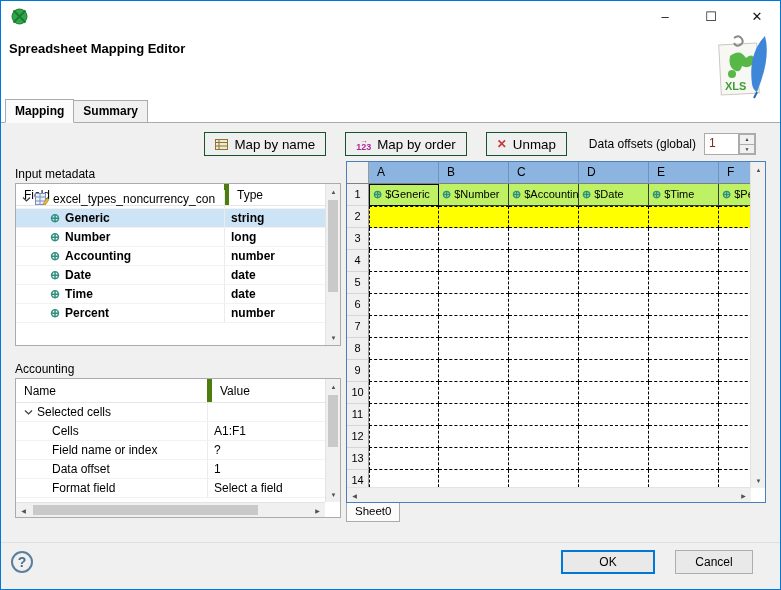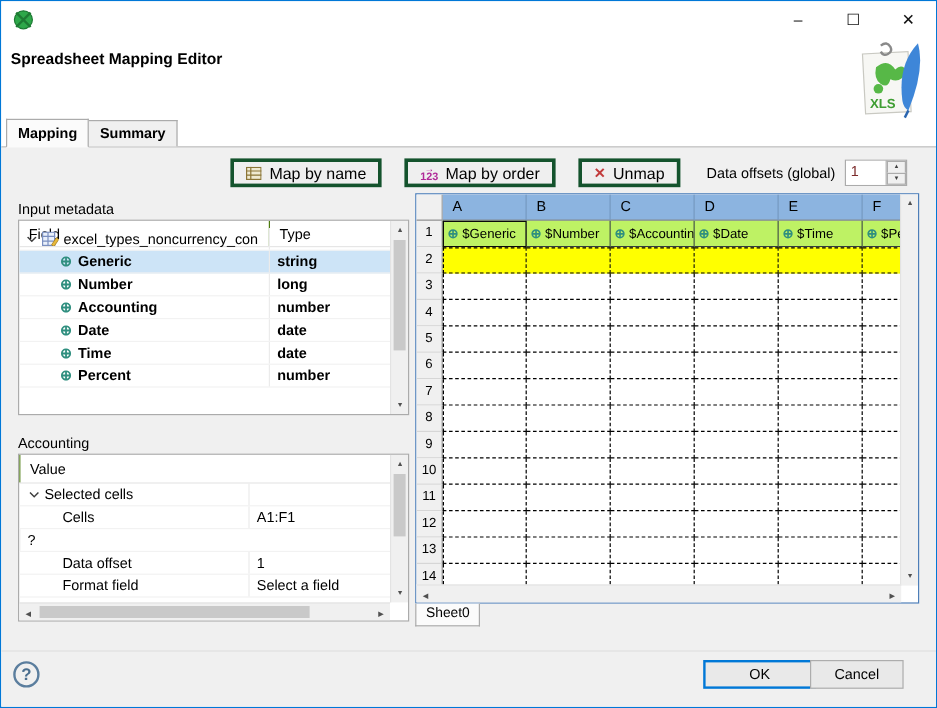--- a/index.html
+++ b/index.html
@@ -26,21 +26,21 @@
   .tab { padding:3px 9px 4px 9px; border:1px solid #ABABAB; border-bottom:none;
          background:#F0F0F0; margin-right:-1px; position:relative;font-weight:bold; }
   .tab.active { background:#FBFBFB; padding-top:4px; margin-bottom:-1px; border-bottom:1px solid #FBFBFB; z-index:2; }
 
   
   .content { position:absolute; top:122px; left:0; right:0; height:421px; background:#F0F0F0; }
 
   
   .toolbar { position:absolute; top:9px; right:24px; display:flex; align-items:center; }
   .tb-btn { height:24px; display:flex; align-items:center; gap:6px; padding:0 10px;
-            background:#EFEFEF; border:3px solid #14532d; margin-left:0; }
+            background:#EFEFEF; border:1px solid #14532d; margin-left:0; }
   .tb-btn + .tb-btn { margin-left:19px; }
   .tb-icon-123 { color:#B02898; font-weight:bold; font-size:9px; line-height:8px; text-align:center; }
   .tb-icon-123 .arrow { display:block; font-size:8px; line-height:5px; }
   .tb-icon-x { color:#C23B3B; font-weight:bold; font-size:12px; }
   .offsets-label { margin-left:22px; margin-right:8px; }
   .spinner { display:flex; height:22px; border:1px solid #ABABAB; background:#fff; }
   .spinner .val { width:33px; padding:2px 4px; color:#7C2B2B; background:#fff; }
   .spin-btns { width:17px; display:flex; flex-direction:column; border-left:1px solid #ABABAB; }
   .spin-btn { flex:1; background:#F0F0F0; font-size:5px; color:#404040; display:flex;
               align-items:center; justify-content:center; border:1px solid #ACACAC; }
@@ -50,21 +50,21 @@
   .sec-label { position:absolute; left:14px; }
 
   
   .panel { position:absolute; background:#fff; border:1px solid #ABABAB; overflow:hidden; }
   .meta-panel  { left:14px; top:60px;  width:326px; height:163px; }
   .props-panel { left:14px; top:255px; width:326px; height:140px; }
 
   .tbl-header { display:flex; height:22px; border-bottom:1px solid #E6E6E6; align-items:flex-end; }
   .props-panel .tbl-header { height:24px; }
   .hdr-cell { padding:0 8px; height:100%; display:flex; align-items:center; }
-  .hdr-cell.c2 { border-left:1px solid #4d7c0f; flex:1; }
+  .hdr-cell.c2 { border-left:5px solid #4d7c0f; flex:1; }
 
   .rows-area { position:absolute; left:0; right:15px; top:22px; bottom:0; overflow:hidden; }
   .props-panel .rows-area { top:24px; bottom:15px; }
   .t-row { display:flex; height:19px; align-items:center; border-bottom:1px solid #F2F2F2; }
   .t-row .c1 { display:flex; align-items:center; height:100%; overflow:hidden; white-space:nowrap; }
   .t-row .c2 { border-left:1px solid #EBEBEB; flex:1; height:100%; display:flex;
                align-items:center; padding:0 6px; overflow:hidden; white-space:nowrap; }
   .meta-panel .c1 { width:208px; padding-left:6px; }
   .props-panel .c1 { width:191px; padding-left:8px; }
   .t-row.selected { background:#CDE4F7; }
@@ -114,21 +114,21 @@
                background:#FBFBFB; border:1px solid #ABABAB; border-top:none; font-size:11.5px; }
 
   
   .footer { position:absolute; left:0; right:0; bottom:0; height:47px; background:#F0F0F0;
             border-top:1px solid #DFDFDF; }
   .help-btn { position:absolute; left:10px; top:8px; width:22px; height:22px; border-radius:50%;
               border:2px solid #5B7E9E; color:#4A6E8E; font-size:14px; font-weight:bold;
               display:flex; align-items:center; justify-content:center; background:#F0F0F0; }
   .btn { position:absolute; top:7px; height:24px; background:#E9E9E9; border:1px solid #ADADAD;
          text-align:center; padding-top:4px; }
-  .ok-btn { right:100px; width:94px; border:2px solid #0078D7; padding-top:3px; }
+  .ok-btn { right:125px; width:94px; border:2px solid #0078D7; padding-top:3px; }
   .cancel-btn { right:27px; width:78px; }
 </style>
 </head>
 <body>
 
 <div class="window">
 
   <div class="titlebar">
     <svg class="app-icon" viewBox="0 0 17 17">
       <circle cx="8.5" cy="8.5" r="7.5" fill="#2EA84A" stroke="#1D7A33"></circle>
@@ -271,20 +271,21 @@
       <div class="vscroll">
         <div class="sb-arrow" style="top:0;">▲</div>
         <div class="sb-thumb" style="top:16px; height:92px;"></div>
         <div class="sb-arrow" style="bottom:0;">▼</div>
       </div>
     </div>
 
     <div class="sec-label" style="top:239px;">Accounting</div>
     <div class="panel props-panel">
       <div class="tbl-header">
+        <div class="hdr-cell" style="width:191px;">Name</div>
         <div class="hdr-cell c2">Value</div>
       </div>
       <div class="rows-area" id="prop-rows">
           <div class="t-row">
             <div class="c1">
               <svg class="chev" width="9" height="5" viewBox="0 0 9 5">
                 <polyline points="1,0.5 4.5,4 8,0.5" fill="none" stroke="#3C3C3C" stroke-width="1.2"></polyline>
               </svg>
               <span>Selected cells</span>
             </div>
@@ -295,20 +296,24 @@
           <div class="t-row">
             <div class="c1">
               <span class="indent1"></span>
               <span>Cells</span>
             </div>
             <div class="c2">
               <span>A1:F1</span>
             </div>
           </div>
           <div class="t-row">
+            <div class="c1">
+              <span class="indent1"></span>
+              <span>Field name or index</span>
+            </div>
             <div class="c2">
               <span>?</span>
             </div>
           </div>
           <div class="t-row">
             <div class="c1">
               <span class="indent1"></span>
               <span>Data offset</span>
             </div>
             <div class="c2">

